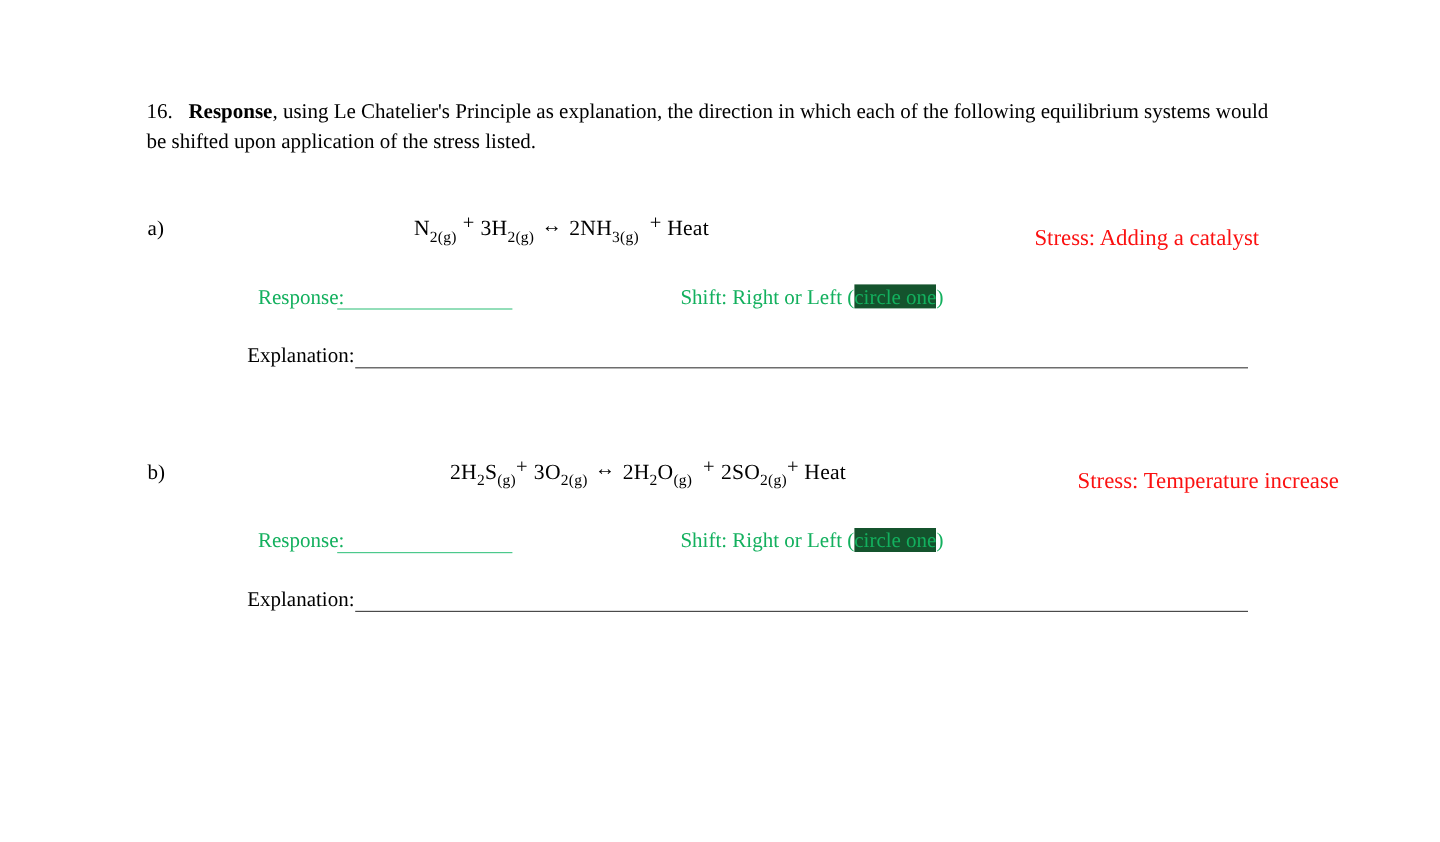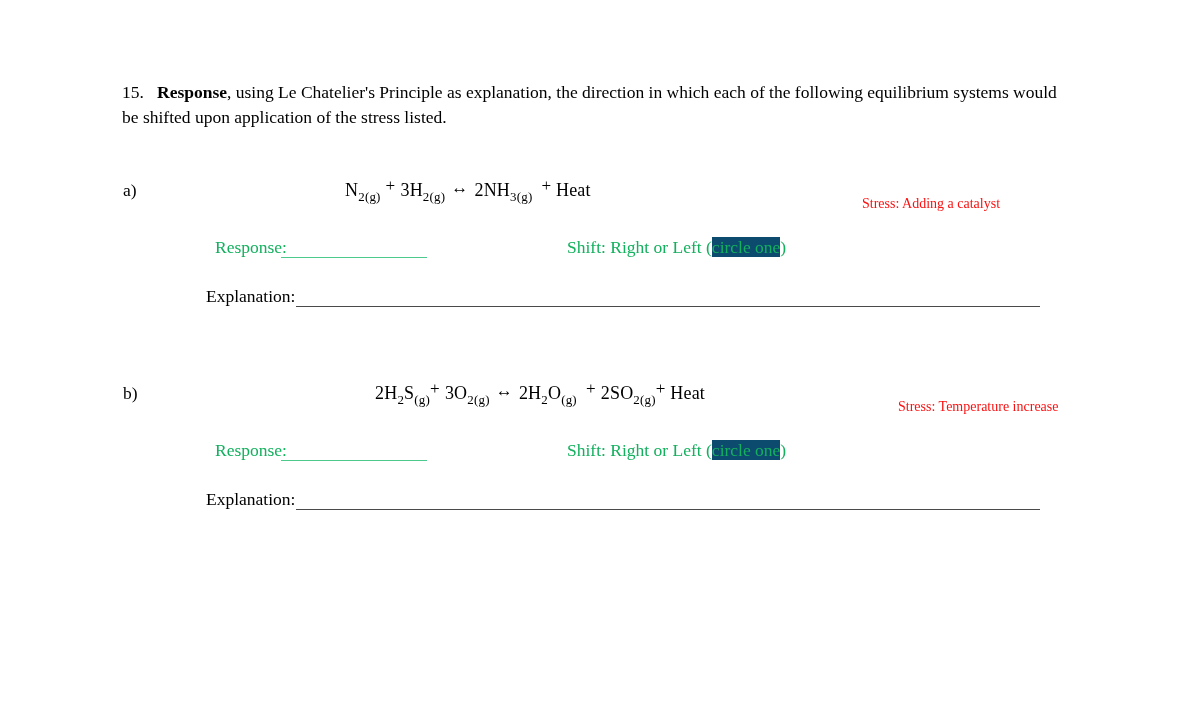--- a/index.html
+++ b/index.html
@@ -75,22 +75,22 @@
     font-size: 17px;
     vertical-align: 0.18em;
     padding: 0 6px;
   }
   .sp-sm { display: inline-block; width: 5px; }
   .sp-md { display: inline-block; width: 9px; }
 
   
   .stress {
     position: absolute;
-    top: 20px;
-    font-size: 14px;
+    top: 12px;
+    font-size: 19px;
     color: #fb1111;
     white-space: nowrap;
   }
   .stress-a { left: 862px; }
   .stress-b { left: 862px; margin-left: 36px; }
 
   
   .resp-row {
     position: absolute;
     top: 61px;
@@ -113,21 +113,21 @@
     height: 0;
     border-bottom: 1.6px solid #4cc98c;
   }
   .shift-label {
     position: absolute;
     left: 567px;
     top: 0;
     white-space: nowrap;
   }
   .hl {
-    background: #0c4a6e;
+    background: #14532d;
   }
 
   
   .expl-row {
     position: absolute;
     top: 110px;
     left: 0;
     width: 1200px;
     font-size: 17.5px;
     color: #000000;
@@ -146,21 +146,21 @@
     height: 0;
     border-bottom: 1.5px solid #4a4a4a;
   }
 </style>
 </head>
 <body>
 
 <div class="page">
 
   <div class="question-block">
-    <span class="q-num">15.</span>
+    <span class="q-num">16.</span>
     <span>&nbsp;&nbsp;</span><span class="q-bold">Response</span><span>, using Le Chatelier's Principle as explanation, the direction in which each of the following equilibrium systems would be shifted upon application of the stress listed.</span>
   </div>
 
   <div class="part part-a">
 
     <div class="part-label">a)</div>
 
     <div class="equation eq-a">
       <span>N<sub>2(g)</sub></span><span class="sp-sm"></span><span class="eq-op">+</span><span class="sp-sm"></span><span>3H<sub>2(g)</sub></span><span class="eq-arrow">↔</span><span>2NH<sub>3(g)</sub></span><span class="sp-md"></span><span class="eq-op">+</span>&nbsp;<span>Heat</span>
     </div>

